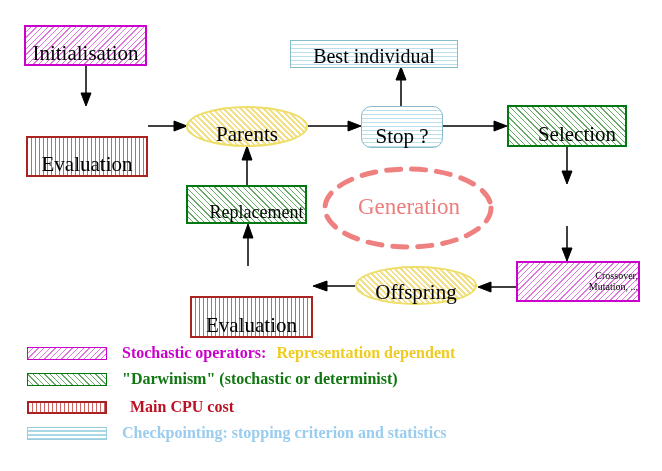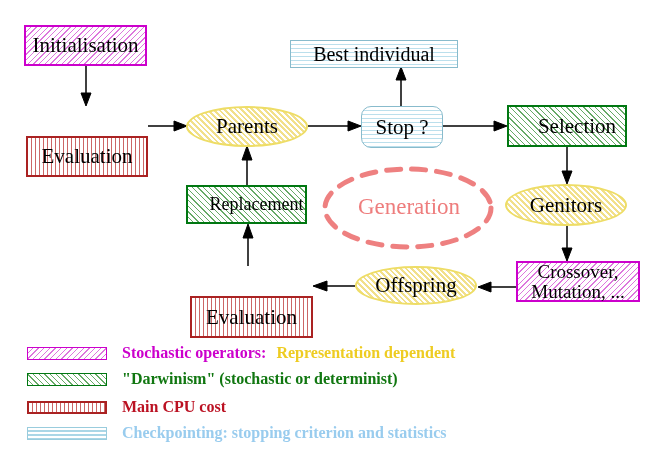--- a/index.html
+++ b/index.html
@@ -2,44 +2,44 @@
 <html><head>
 <meta charset="utf-8">
 <style>
   html,body{margin:0;padding:0;background:#ffffff;}
   .canvas{
     position:relative;width:662px;height:471px;background:#ffffff;overflow:hidden;
     font-family:"Liberation Serif","DejaVu Serif",serif;
   }
   svg.overlay{position:absolute;left:0;top:0;z-index:1;}
   .node{
-    position:absolute;display:flex;align-items:center;justify-content:center;
+    position:absolute;display:flex;align-items:flex-end;justify-content:center;
     box-sizing:border-box;color:#000;z-index:2;text-align:center;line-height:1.05;
   }
   .hatch-magenta{border:2px solid #cc00cc;background:repeating-linear-gradient(135deg,#ffffff 0 3px,#dd77dd 3px 4px);}
   .hatch-green{border:2px solid #007711;background:repeating-linear-gradient(45deg,#ffffff 0 3px,#66aa66 3px 4px);padding-left:20px;}
   .stripes-red{border:2px solid #aa2222;background:repeating-linear-gradient(90deg,#ffffff 0 3px,#cc6666 3px 4px);margin-top:30px;}
   .stripes-cyan{border:1px solid #88bbcc;background:repeating-linear-gradient(180deg,#ffffff 0 3px,#bbdfec 3px 4px);}
   .hatch-yellow{border:2px solid #eedd66;background:repeating-linear-gradient(45deg,#ffffff 0 2px,#f2e08a 2px 4px);border-radius:50%;}
-  .f21{font-size:21px;} .f20{font-size:20px;} .f18{font-size:18px;} .f15{font-size:19px;}
+  .f21{font-size:21px;} .f20{font-size:20px;} .f18{font-size:18px;} .f15{font-size:10px;}
   .rounded{border-radius:10px;}
   .gen-label{
     position:absolute;left:328px;top:194px;width:162px;text-align:center;
     font-size:23px;color:#ee7d7d;z-index:2;
   }
   .legend{position:absolute;left:27px;top:344px;z-index:2;}
   .legend-row{position:absolute;left:0;display:flex;align-items:center;height:18px;}
   .swatch{width:80px;height:13px;box-sizing:border-box;margin-right:15px;flex:0 0 auto;}
   .sw-magenta{border:1px solid #cc00cc;background:repeating-linear-gradient(135deg,#ffffff 0 3px,#dd77dd 3px 4px);}
   .sw-green{border:1px solid #007711;background:repeating-linear-gradient(45deg,#ffffff 0 3px,#66aa66 3px 4px);}
   .sw-red{border:2px solid #aa2222;background:repeating-linear-gradient(90deg,#ffffff 0 3px,#cc6666 3px 4px);}
   .sw-cyan{border:1px solid #99ccdd;background:repeating-linear-gradient(180deg,#ffffff 0 2px,#aad6e6 2px 4px);}
   .legend-text{font-size:16px;font-weight:bold;white-space:nowrap;}
   .lt-magenta{color:#cc00cc;} .lt-yellow{color:#eecc22;margin-left:10px;}
-  .lt-green{color:#117711;} .lt-red{color:#bb1122;} .lt-cyan{color:#99ccee;}
+  .lt-green{color:#117711;} .lt-red{color:#bb1122;margin-left:8px;} .lt-cyan{color:#99ccee;}
 </style>
 </head>
 <body>
 
 <div class="canvas">
 
   <svg class="overlay" width="662" height="471">
 
     <ellipse cx="408" cy="208" rx="83" ry="39" fill="none" stroke="#ee8080" stroke-width="5" stroke-dasharray="14 11" stroke-linecap="round"></ellipse>
 
@@ -116,23 +116,20 @@
   </div>
 
   <div class="node stripes-cyan rounded f21" style="left:361px;top:106px;width:82px;height:42px;">
     <span>Stop ?</span>
   </div>
 
   <div class="node hatch-green f21" style="left:507px;top:105px;width:120px;height:42px;">
     <span>Selection</span>
   </div>
 
-  <div class="node hatch-yellow f21" style="left:505px;top:184px;width:122px;height:42px;">
-    <span>Genitors</span>
-  </div>
 
   <div class="node hatch-magenta f15" style="left:516px;top:261px;width:124px;height:41px;flex-direction:column;">
     <span>Crossover,</span>
     <span>Mutation, ...</span>
   </div>
 
   <div class="node hatch-yellow f21" style="left:355px;top:266px;width:122px;height:39px;">
     <span>Offspring</span>
   </div>
 

